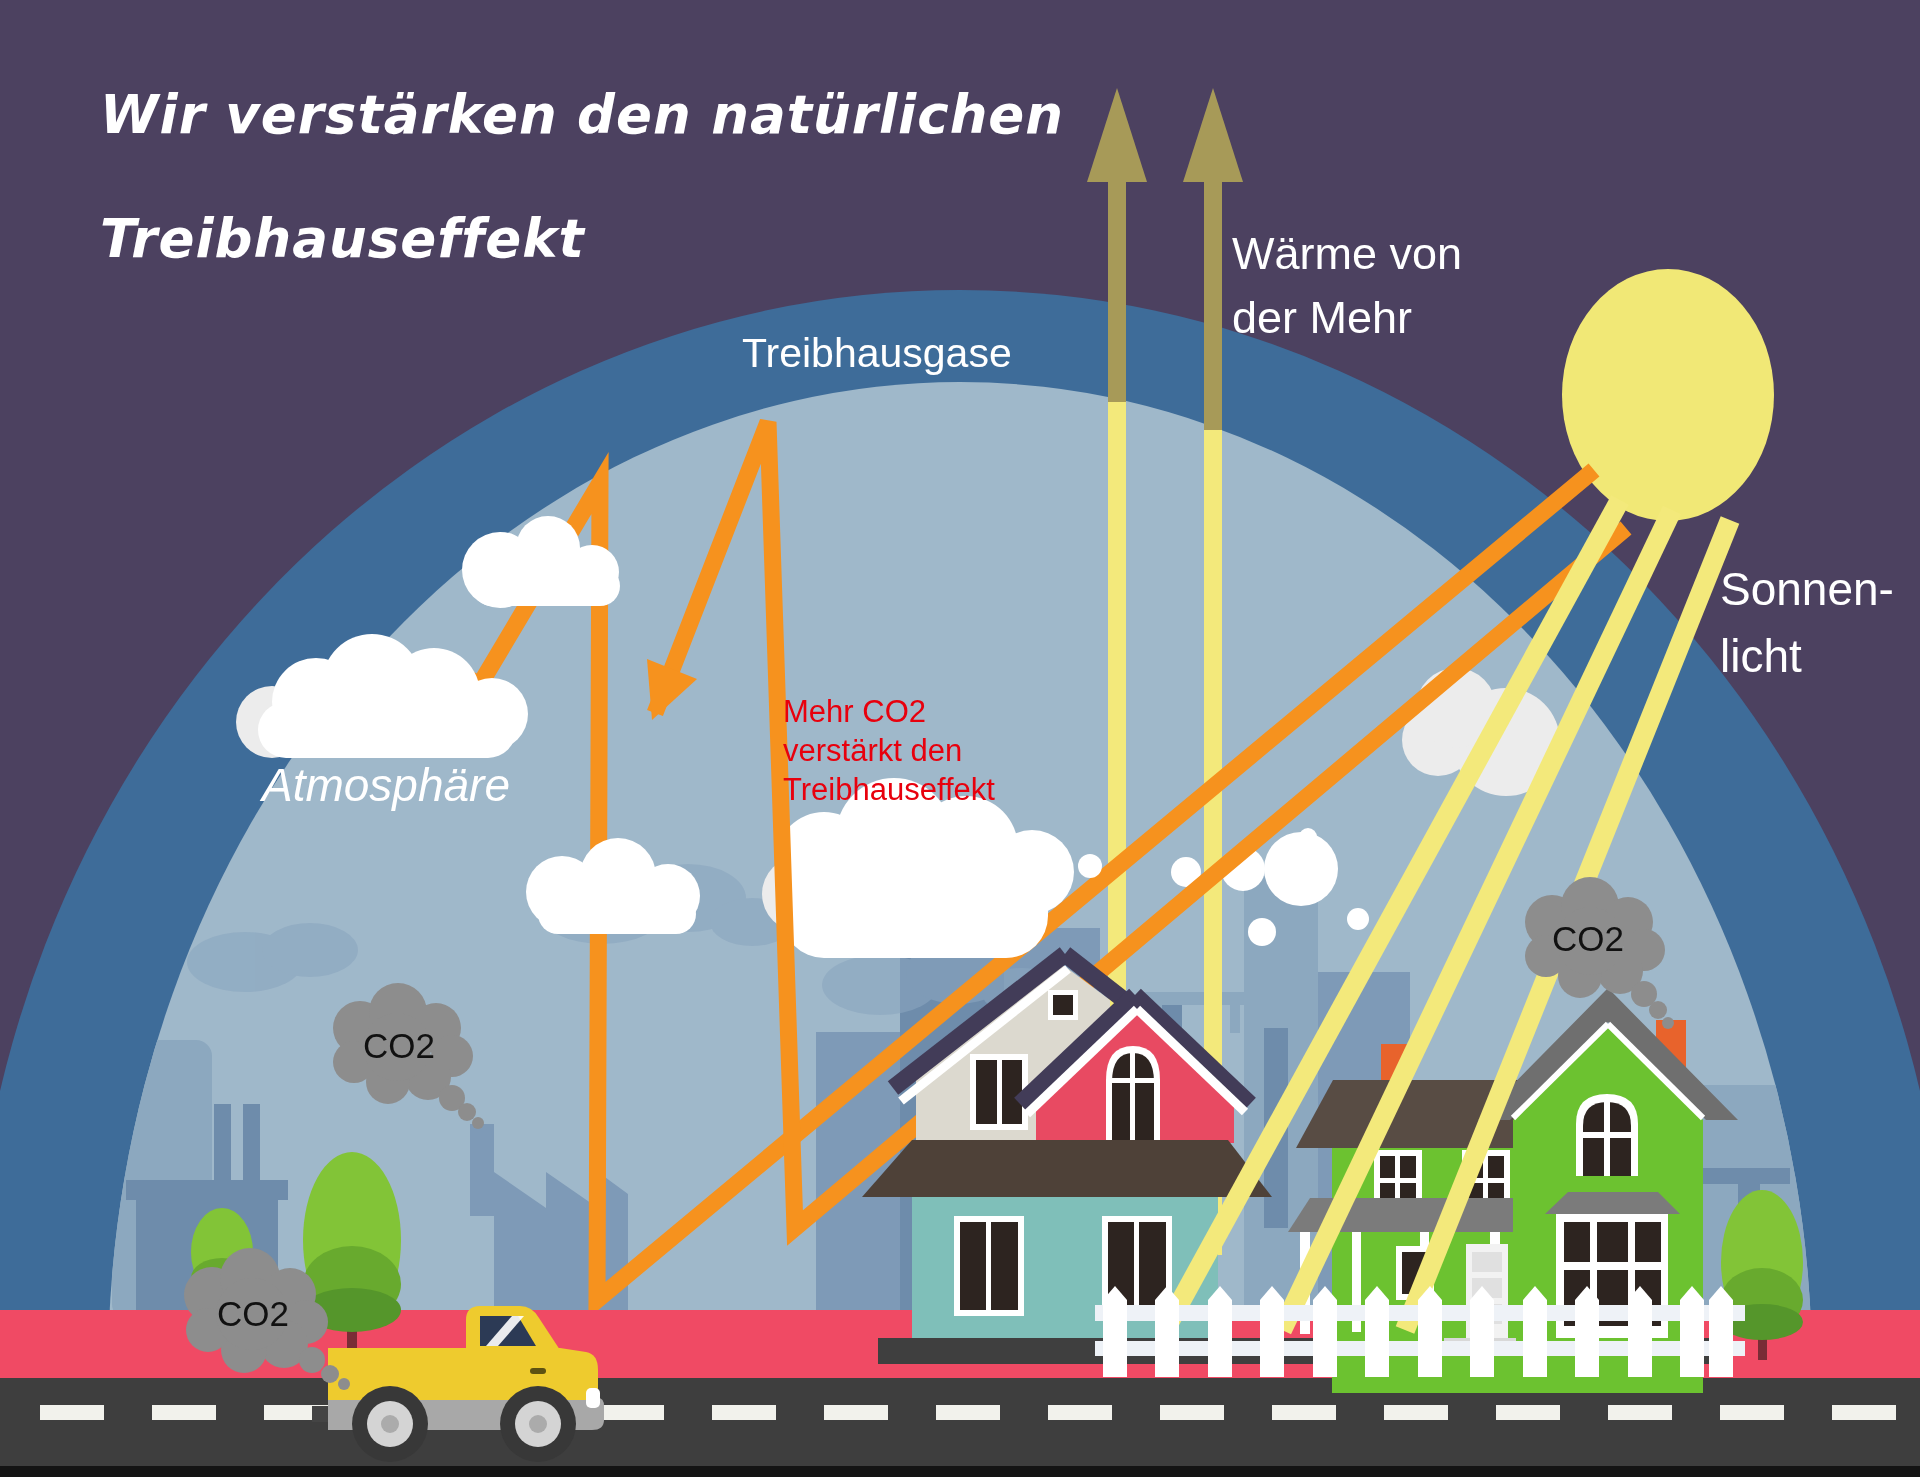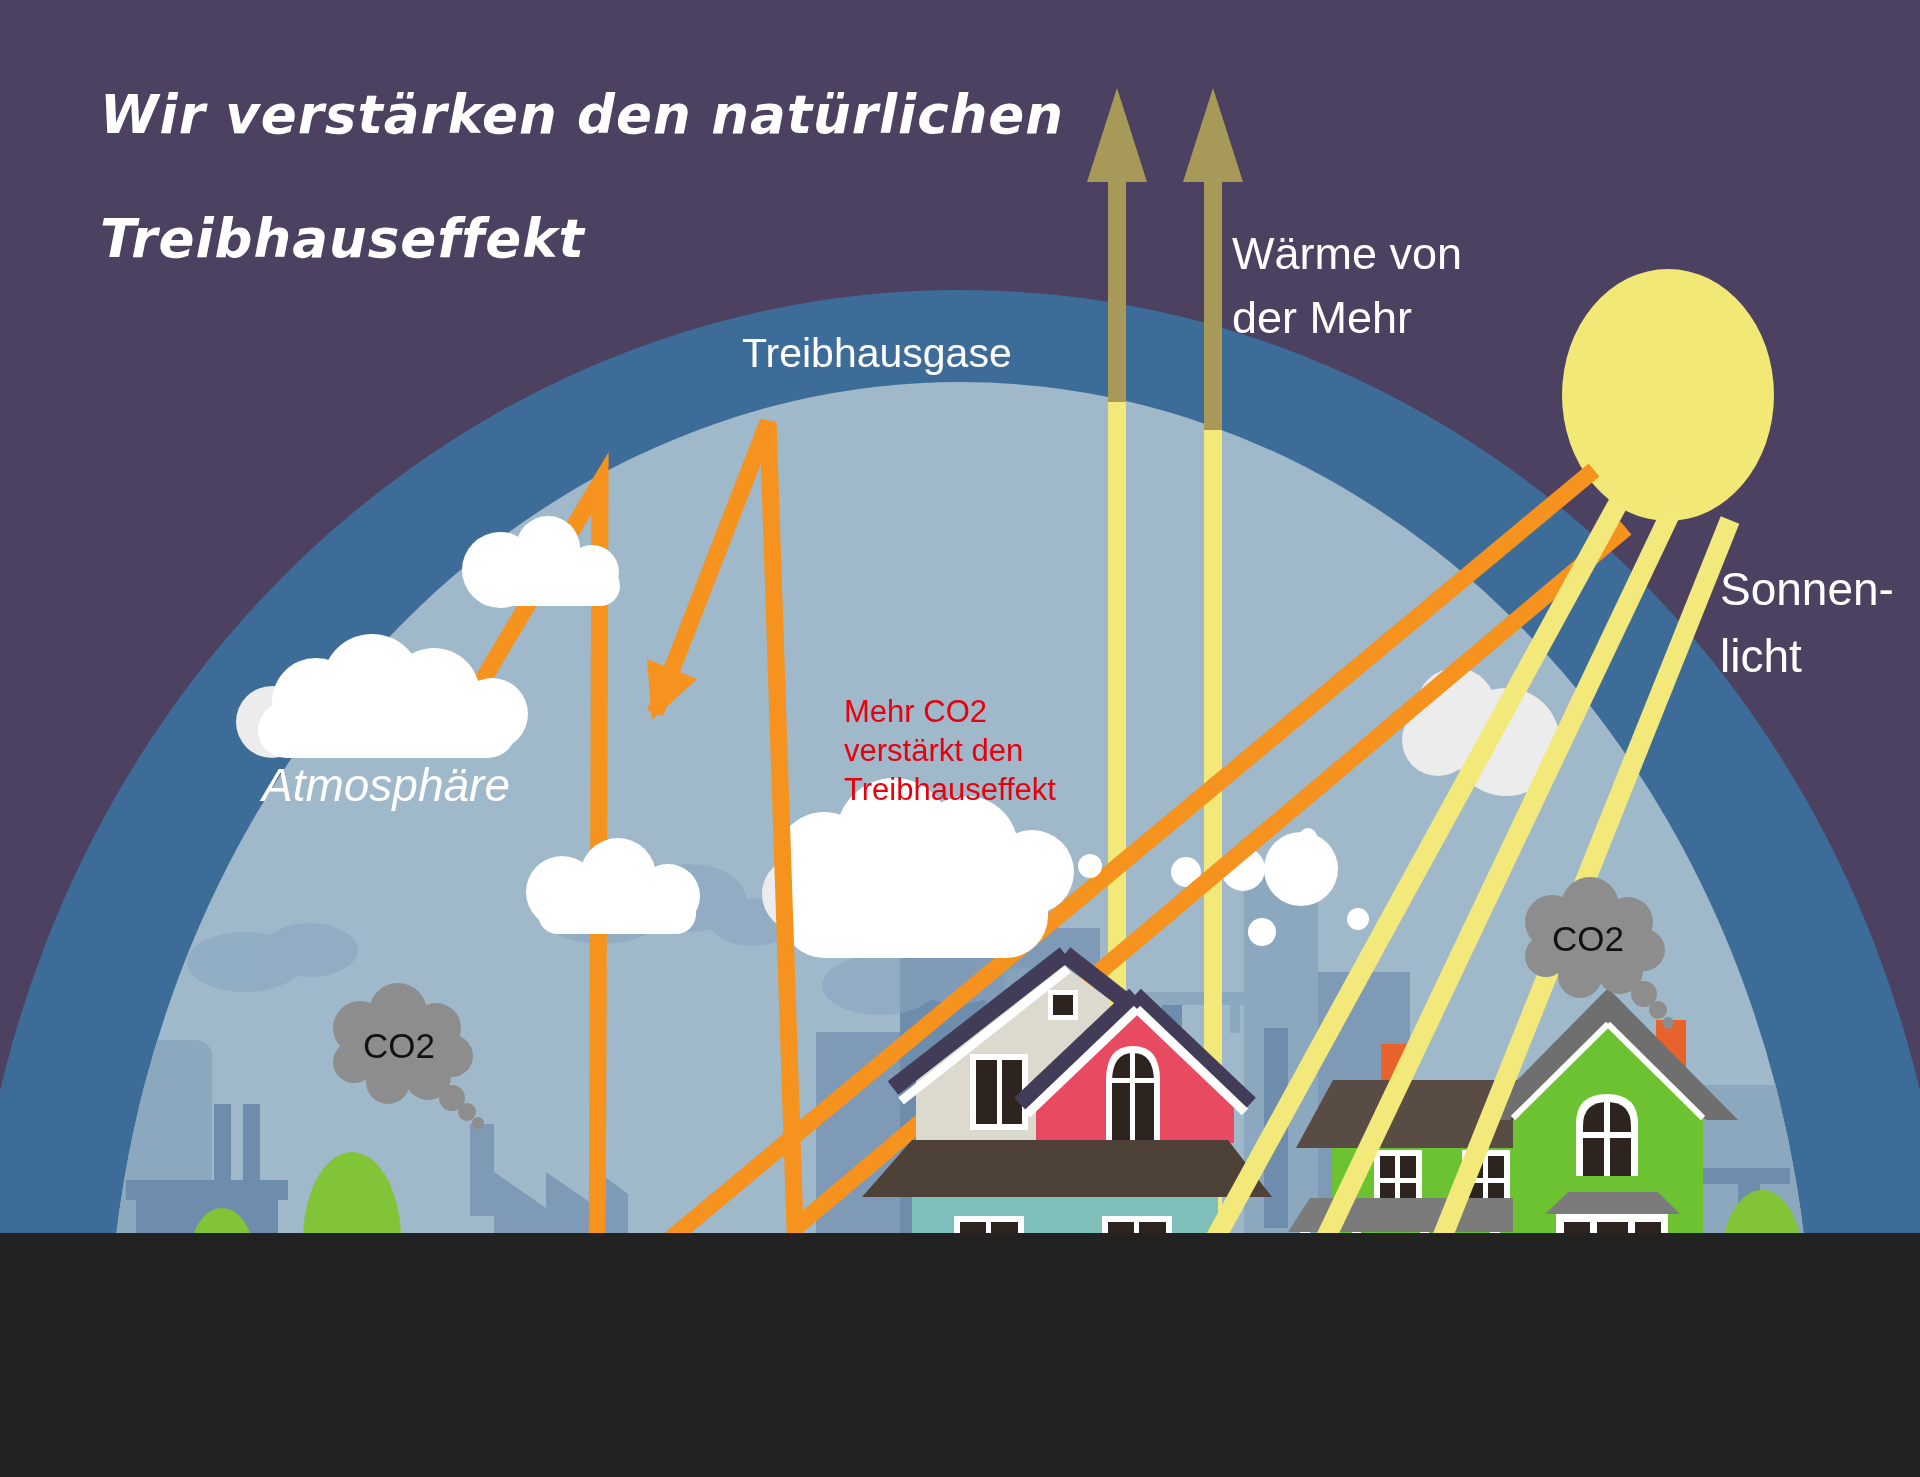--- a/index.html
+++ b/index.html
@@ -1,16 +1,16 @@
 <!DOCTYPE html>
 <html style="--purple: #4c4160; --dome-ring: #3e6c99; --dome-fill: #9fb8ca; --skyline-light: #7e9ab7; --skyline-dark: #6e8cab; --skyline-pale: #8ca8bf; --cloud-back: #8ba6bf; --cloud-white: #ffffff; --cloud-shade: #ececec; --sun: #f1e876; --ray-yellow: #f3e97b; --olive: #a79a58; --orange: #f6921e; --red-text: #e8000d; --pink-ground: #f04a64; --road: #3e3e3e; --dash: #f2f2ec; --black-bar: #141414; --platform: #3f3f3f; --co2-gray: #8d8d8d; --fence: #ffffff; --fence-rail: #eef2f7; --house-beige: #dcd9cf; --house-pink: #e84a62; --house-navy: #423c58; --house-midroof: #4e4138; --house-teal: #7fbfb9; --window-dark: #2d2420; --green-wall: #6cc230; --green-roof: #584c44; --gable-gray: #6f6f6f; --chimney-orange: #e8632c; --porch-gray: #7b7b7b; --tree-light: #82c437; --tree-mid: #68aa2e; --tree-dark: #55962b; --trunk: #7a2c36; --car-yellow: #eecb2e; --car-gray: #a8a8a8; --car-window: #2c3a55; --tire: #383838; --rim: #d4d4d4;"><head>
 <meta charset="utf-8">
 <style>
   html,body{margin:0;padding:0;background:#222;}
-  .stage{position:relative;width:1920px;height:1233px;overflow:hidden;
+  .stage{position:relative;width:1920px;height:1477px;overflow:hidden;
          background:var(--purple);font-family:"Liberation Sans",sans-serif;}
   .stage svg{position:absolute;left:0;top:0;}
   .lbl{position:absolute;color:#fff;z-index:5;}
   .title-line{position:absolute;color:#fff;font-family:"DejaVu Sans",sans-serif;
               font-weight:bold;font-style:italic;font-size:53px;letter-spacing:1px;z-index:5;}
   .lbl-big{font-size:46px;}
   .lbl-red{color:var(--red-text);font-size:31px;line-height:1.26;}
   .co2{position:absolute;transform:translate(-50%,-50%);color:#111;font-size:35px;z-index:5;}
 </style>
 </head>
@@ -338,21 +338,21 @@
   <span>der Mehr</span>
 </div>
 
 <div class="lbl lbl-big" style="left:1720px;top:556px;line-height:1.45;">
   <span>Sonnen-</span><br>
   <span>licht</span>
 </div>
 
 <div class="lbl lbl-big" style="left:262px;top:758px;font-style:italic;">Atmosphäre</div>
 
-<div class="lbl lbl-red" style="left:844px;top:692px;">
+<div class="lbl lbl-red" style="left:783px;top:692px;">
   <span>Mehr CO2</span><br>
   <span>verstärkt den</span><br>
   <span>Treibhauseffekt</span>
 </div>
 
 <div class="co2" style="left:399px;top:1046px;">CO2</div>
 <div class="co2" style="left:253px;top:1314px;">CO2</div>
 <div class="co2" style="left:1588px;top:939px;">CO2</div>
 
 </div>

